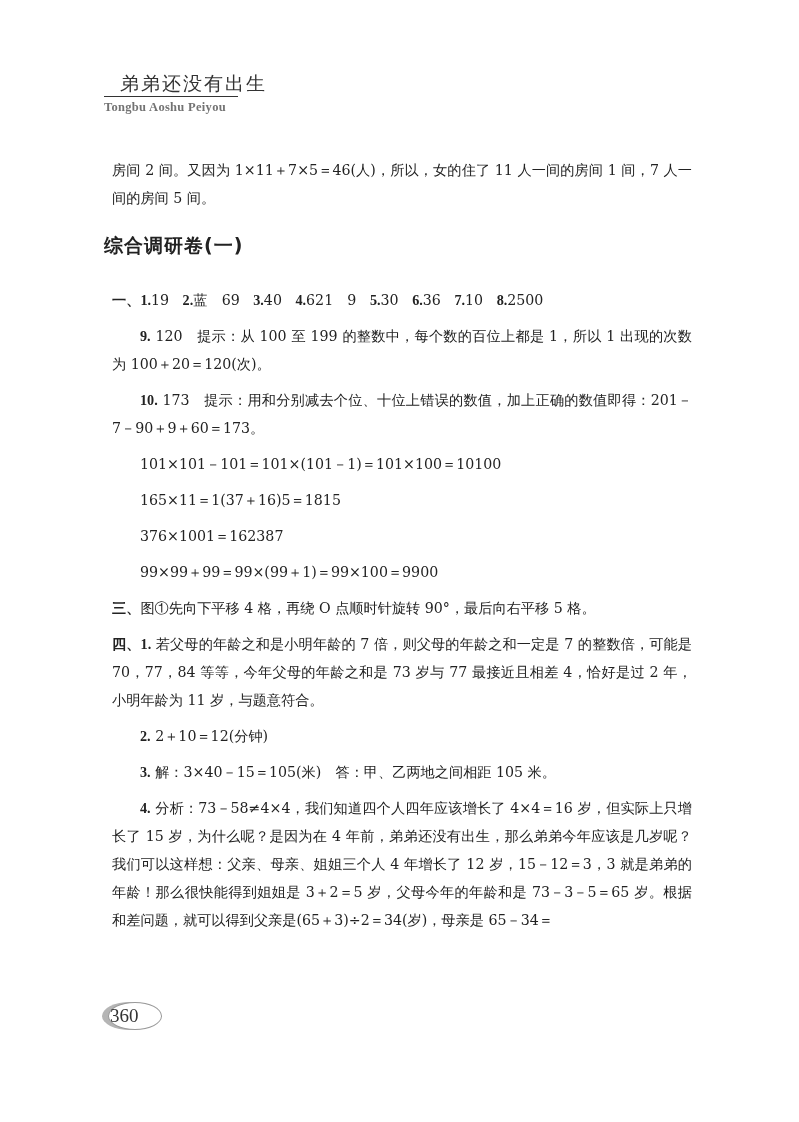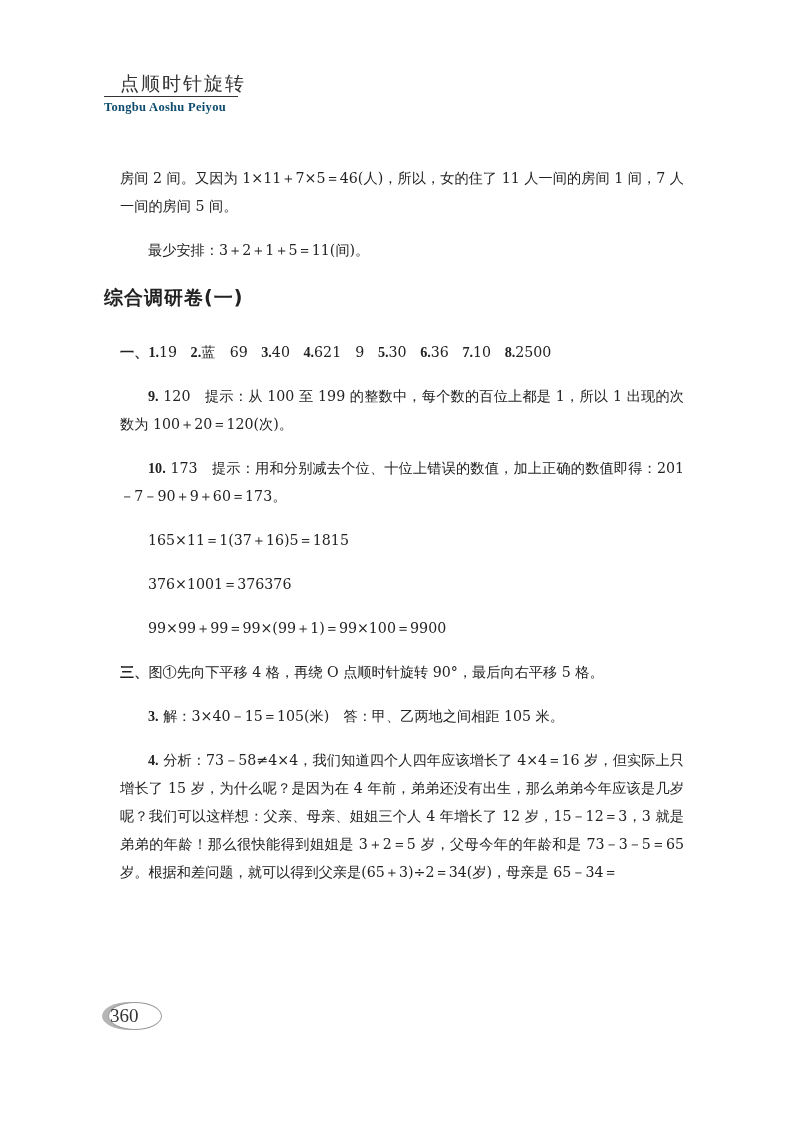--- a/index.html
+++ b/index.html
@@ -1,59 +1,61 @@
 <!DOCTYPE html>
 <html><head>
 <meta charset="utf-8">
 <style>
   html, body { margin:0; padding:0; background:#fff; }
   body { width:799px; height:1122px; position:relative; overflow:hidden;
          font-family:"DejaVu Serif", "Liberation Serif", serif; color:#222; }
   .header { position:absolute; left:104px; top:72px; }
   .header .cn { font-size:19px; letter-spacing:2px; color:#333; padding-left:16px; line-height:22px; }
   .header .rule { width:134px; height:1px; background:#333; margin:2px 0 3px 0; }
-  .header .en { font-family:"Liberation Serif", serif; font-weight:bold; font-size:12.5px; letter-spacing:0.3px; color:#0c4a6e; }
+  .header .en { font-family:"Liberation Serif", serif; font-weight:bold; font-size:12.5px; letter-spacing:0.3px; color:#737373; }
   .content { position:absolute; left:104px; top:148px; width:596px; font-size:14.2px; line-height:28px; }
-  .p { margin:16px; text-align:justify; }
+  .p { margin:8px; text-align:justify; }
   .ind { text-indent:28px; }
   .ind2 { padding-left:28px; }
   .title { text-align:left; font-family:"DejaVu Sans", sans-serif; font-weight:bold; font-size:19px; margin:18px 0 26px 0; line-height:30px; letter-spacing:1px; }
   b { font-family:"Liberation Serif", serif; }
   .pagenum { position:absolute; left:102px; top:1000px; width:58px; height:30px; }
   .pagenum .shadow { position:absolute; left:0; top:2px; width:56px; height:28px; border-radius:50%; background:#b5b5b5; }
   .pagenum .oval { position:absolute; left:6px; top:2px; width:52px; height:26px; border-radius:50%; background:#fff; border:1px solid #999; }
   .pagenum .num { position:absolute; left:8px; top:4px; width:50px; font-family:"Liberation Serif", serif; font-size:19px; line-height:24px; color:#333; }
 </style>
 </head>
 <body>
 
 <div class="header">
-  <div class="cn">点顺时针旋转</div>
+  <div class="cn">弟弟还没有出生</div>
   <div class="rule"></div>
   <div class="en">Tongbu  Aoshu  Peiyou</div>
 </div>
 
 <div class="content">
   <p class="p">房间 2 间。又因为 1×11＋7×5＝46(人)，所以，女的住了 11 人一间的房间 1 间，7 人一间的房间 5 间。</p>
-  <p class="p ind">最少安排：3＋2＋1＋5＝11(间)。</p>
 
   <div class="title">综合调研卷(一)</div>
 
   <p class="p">
     <b>一、</b><b>1.</b><span>19</span>&nbsp;&nbsp;&nbsp;<b>2.</b><span>蓝　69</span>&nbsp;&nbsp;&nbsp;<b>3.</b><span>40</span>&nbsp;&nbsp;&nbsp;<b>4.</b><span>621　9</span>&nbsp;&nbsp;&nbsp;<b>5.</b><span>30</span>&nbsp;&nbsp;&nbsp;<b>6.</b><span>36</span>&nbsp;&nbsp;&nbsp;<b>7.</b><span>10</span>&nbsp;&nbsp;&nbsp;<b>8.</b><span>2500</span>
   </p>
   <p class="p ind"><b>9.</b> <span>120　提示：从 100 至 199 的整数中，每个数的百位上都是 1，所以 1 出现的次数为 100＋20＝120(次)。</span></p>
   <p class="p ind"><b>10.</b> <span>173　提示：用和分别减去个位、十位上错误的数值，加上正确的数值即得：201－7－90＋9＋60＝173。</span></p>
 
+  <p class="p ind2">101×101－101＝101×(101－1)＝101×100＝10100</p>
   <p class="p ind2">165×11＝1(37＋16)5＝1815</p>
-  <p class="p ind2">376×1001＝376376</p>
+  <p class="p ind2">376×1001＝162387</p>
   <p class="p ind2">99×99＋99＝99×(99＋1)＝99×100＝9900</p>
 
   <p class="p"><b>三、</b><span>图①先向下平移 4 格，再绕 O 点顺时针旋转 90°，最后向右平移 5 格。</span></p>
 
+  <p class="p"><b>四、</b><b>1.</b> <span>若父母的年龄之和是小明年龄的 7 倍，则父母的年龄之和一定是 7 的整数倍，可能是 70，77，84 等等，今年父母的年龄之和是 73 岁与 77 最接近且相差 4，恰好是过 2 年，小明年龄为 11 岁，与题意符合。</span></p>
+  <p class="p ind"><b>2.</b> <span>2＋10＝12(分钟)</span></p>
   <p class="p ind"><b>3.</b> <span>解：3×40－15＝105(米)　答：甲、乙两地之间相距 105 米。</span></p>
   <p class="p ind"><b>4.</b> <span>分析：73－58≠4×4，我们知道四个人四年应该增长了 4×4＝16 岁，但实际上只增长了 15 岁，为什么呢？是因为在 4 年前，弟弟还没有出生，那么弟弟今年应该是几岁呢？我们可以这样想：父亲、母亲、姐姐三个人 4 年增长了 12 岁，15－12＝3，3 就是弟弟的年龄！那么很快能得到姐姐是 3＋2＝5 岁，父母今年的年龄和是 73－3－5＝65 岁。根据和差问题，就可以得到父亲是(65＋3)÷2＝34(岁)，母亲是 65－34＝</span></p>
 </div>
 
 <div class="pagenum">
   <div class="shadow"></div>
   <div class="oval"></div>
   <div class="num">360</div>
 </div>
 

